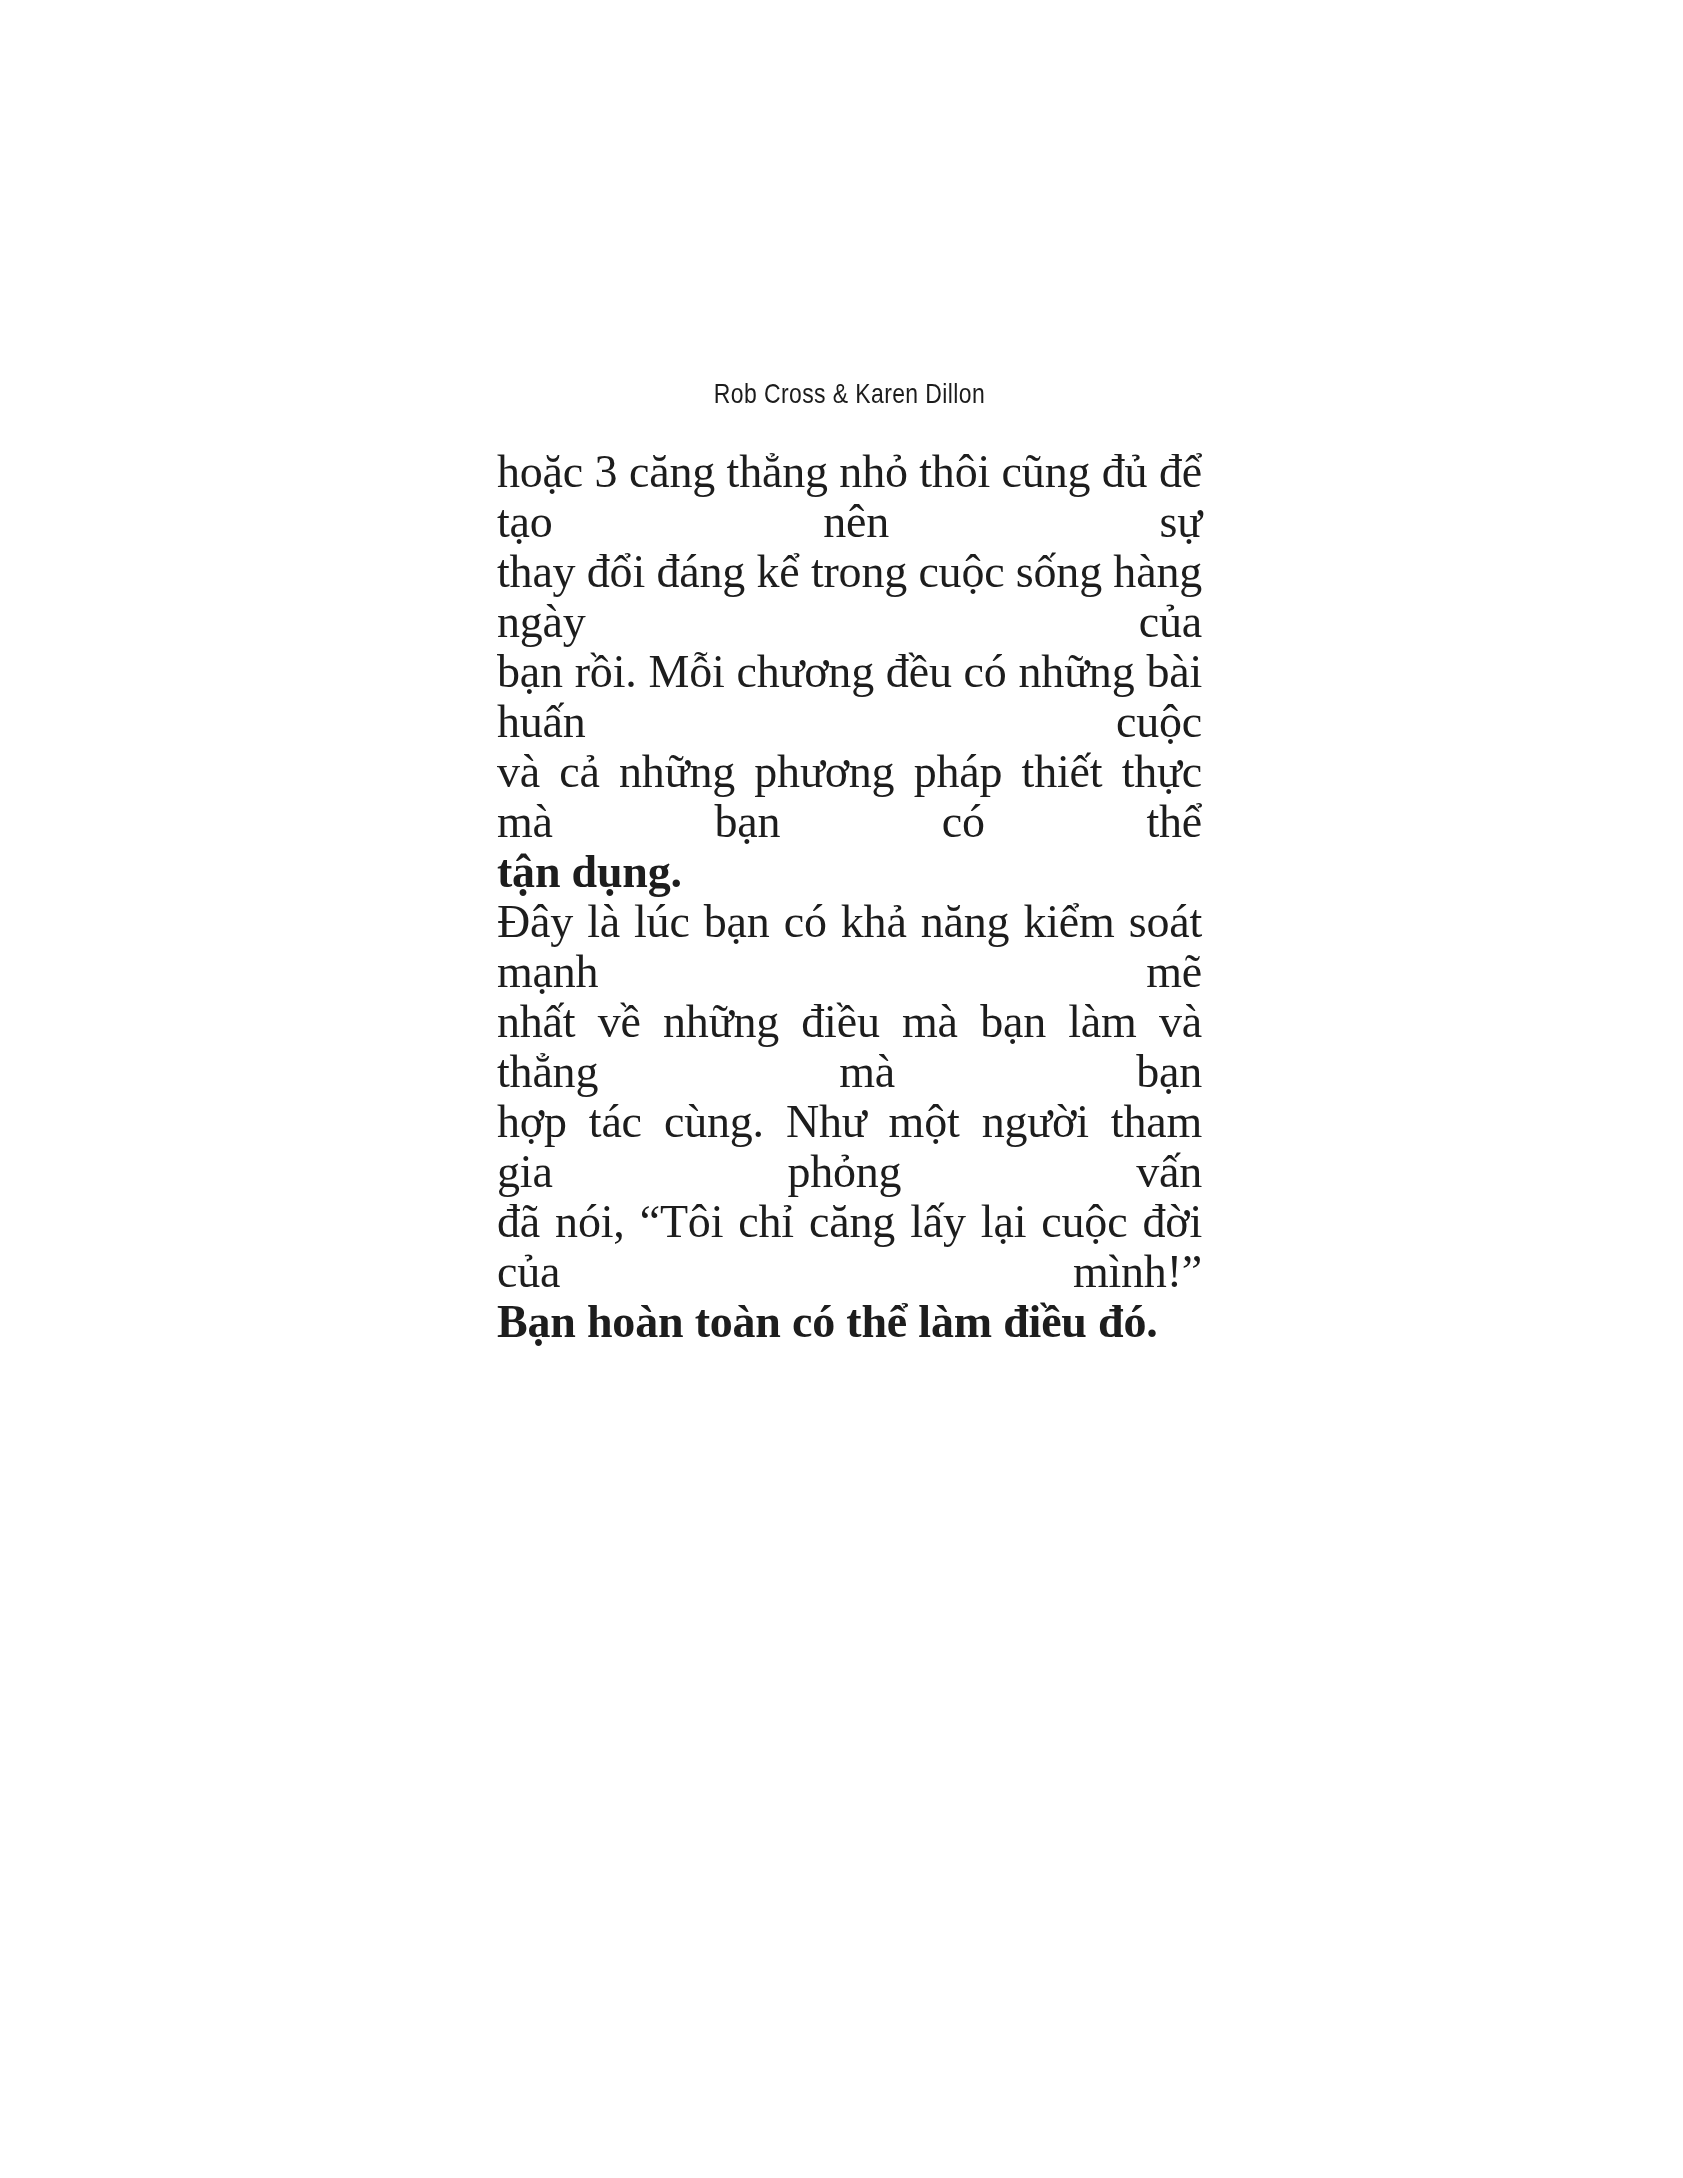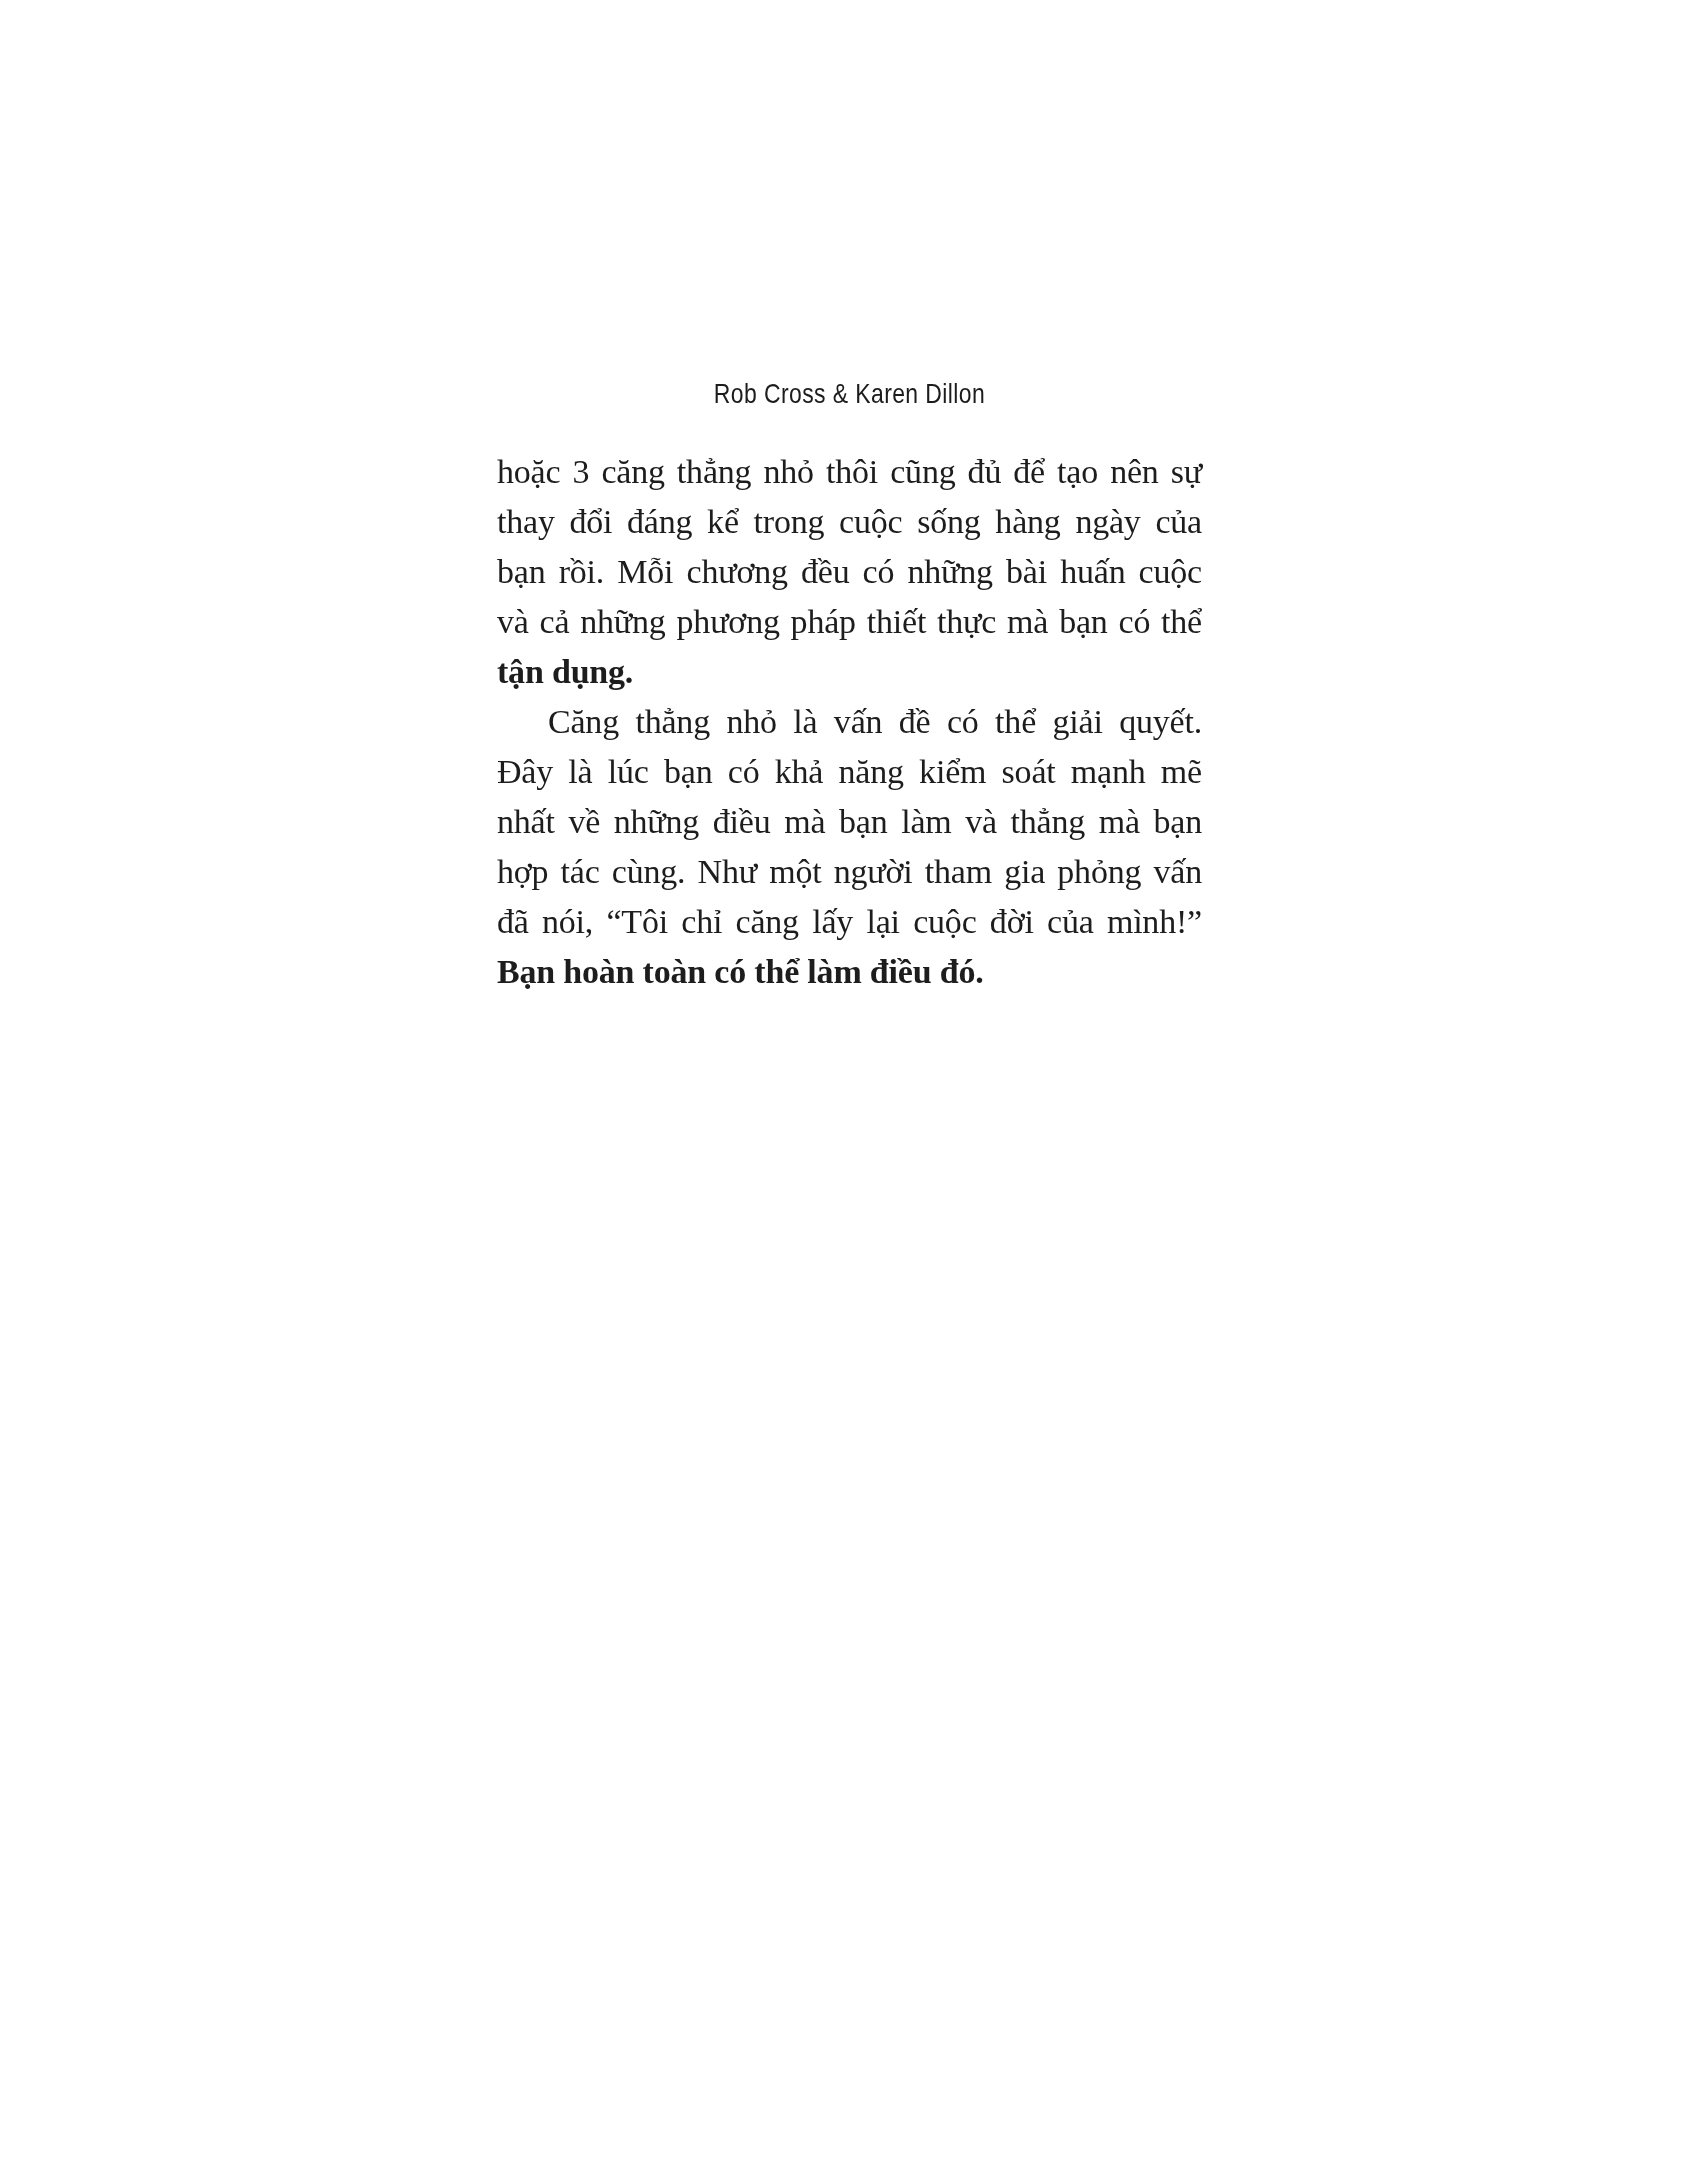--- a/index.html
+++ b/index.html
@@ -28,21 +28,21 @@
     letter-spacing: 0.5px;
     transform: scaleX(0.82);
     transform-origin: center center;
     white-space: nowrap;
   }
   .body-text {
     position: absolute;
     top: 447px;
     left: 497px;
     width: 705px;
-    font-size: 34px;
+    font-size: 46px;
     line-height: 50px;
     color: #1d1d1d;
     letter-spacing: -0.2px;
   }
   .line {
     text-align: justify;
     text-align-last: justify;
     white-space: normal;
   }
   .line.last {
@@ -71,21 +71,20 @@
 <div class="page">
 
   <div class="running-header">Rob Cross &amp; Karen Dillon</div>
 
   <div class="body-text">
     <div class="line">hoặc 3 căng thẳng nhỏ thôi cũng đủ để tạo nên sự</div>
     <div class="line">thay đổi đáng kể trong cuộc sống hàng ngày của</div>
     <div class="line">bạn rồi. Mỗi chương đều có những bài huấn cuộc</div>
     <div class="line">và cả những phương pháp thiết thực mà bạn có thể</div>
     <div class="line last">tận dụng.</div>
-    <div class="line indent">Căng thẳng nhỏ là vấn đề có thể giải quyết.</div>
     <div class="line">Đây là lúc bạn có khả năng kiểm soát mạnh mẽ</div>
     <div class="line">nhất về những điều mà bạn làm và thẳng mà bạn</div>
     <div class="line">hợp tác cùng. Như một người tham gia phỏng vấn</div>
     <div class="line">đã nói, “Tôi chỉ căng lấy lại cuộc đời của mình!”</div>
     <div class="line last">Bạn hoàn toàn có thể làm điều đó.</div>
   </div>
 
   <div class="page-number">13</div>
 
 </div>

